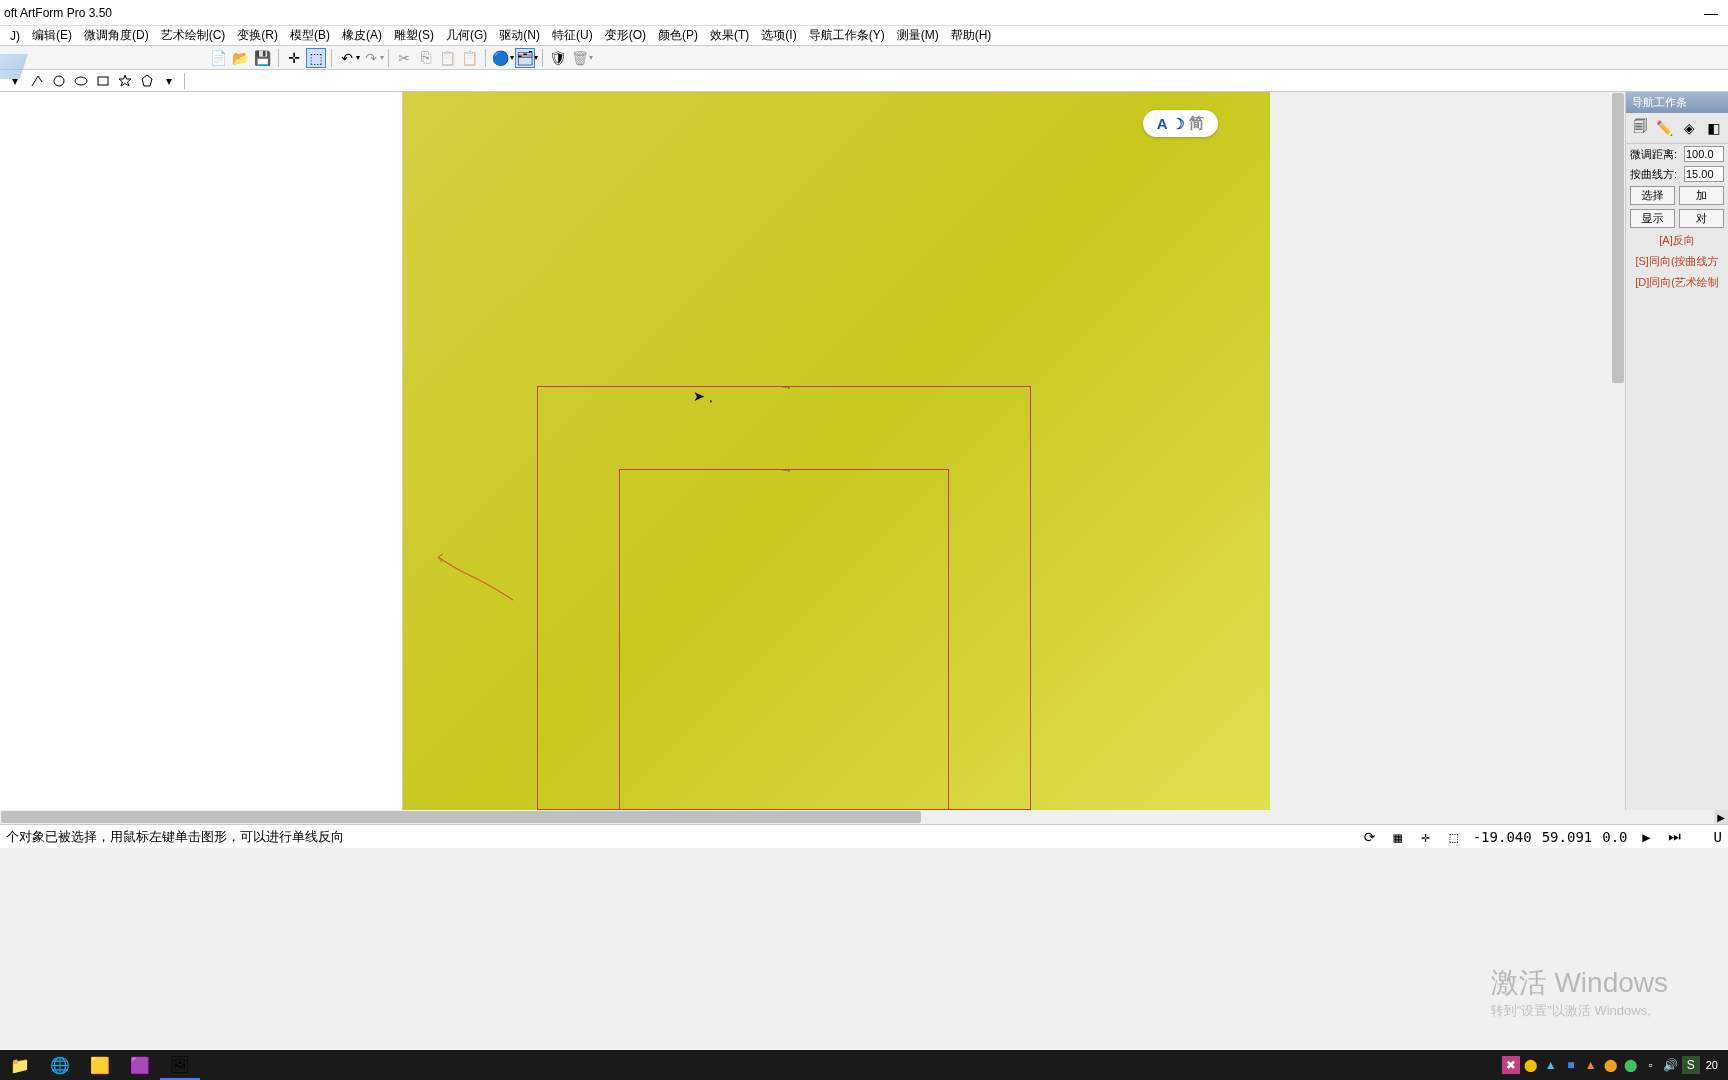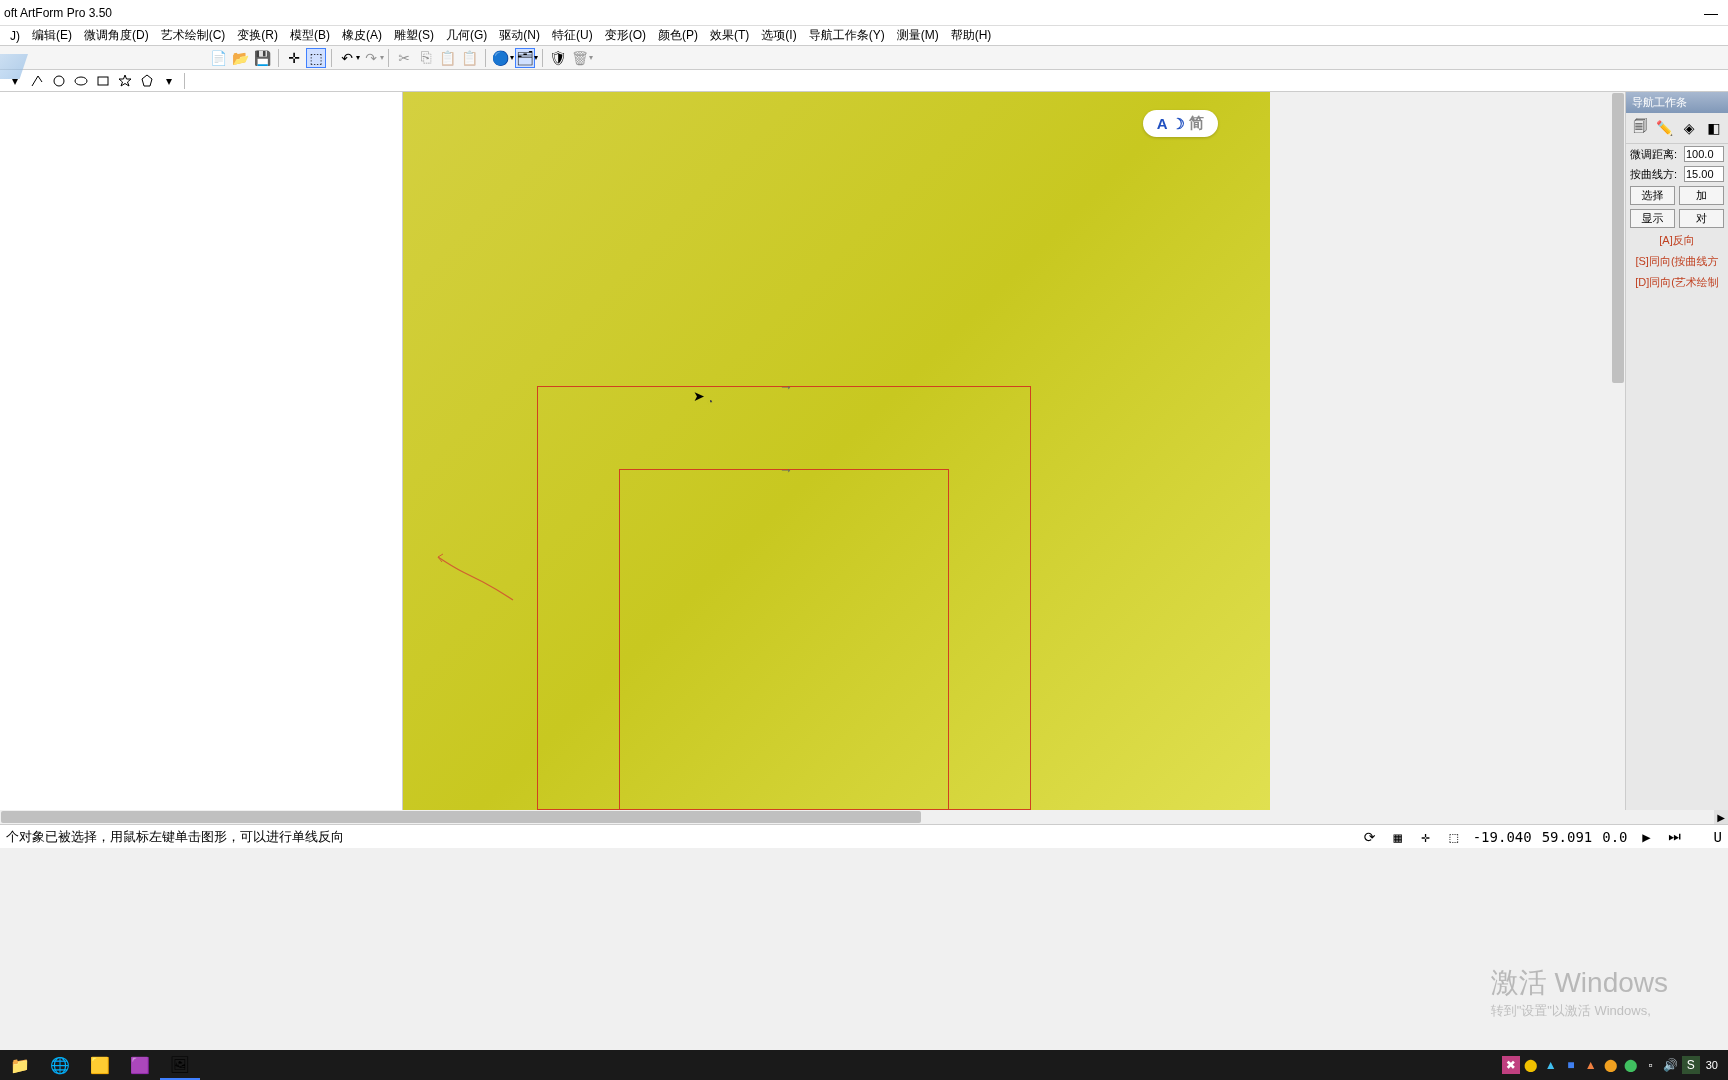--- a/index.html
+++ b/index.html
@@ -260,15 +260,15 @@
     <span class="tray-icon" style="background:#c04080">✖</span>
     <span class="tray-icon" style="color:#f0c000">⬤</span>
     <span class="tray-icon" style="color:#40c0f0">▲</span>
     <span class="tray-icon" style="color:#4080f0">■</span>
     <span class="tray-icon" style="color:#f08040">▲</span>
     <span class="tray-icon" style="color:#f0a020">⬤</span>
     <span class="tray-icon" style="color:#40c060">⬤</span>
     <span class="tray-icon">▫</span>
     <span class="tray-icon">🔊</span>
     <span class="tray-icon" style="background:#305030;color:#fff">S</span>
-    <span class="clock">30</span>
+    <span class="clock">20</span>
   </div>
 </div>
 
 </body></html>

